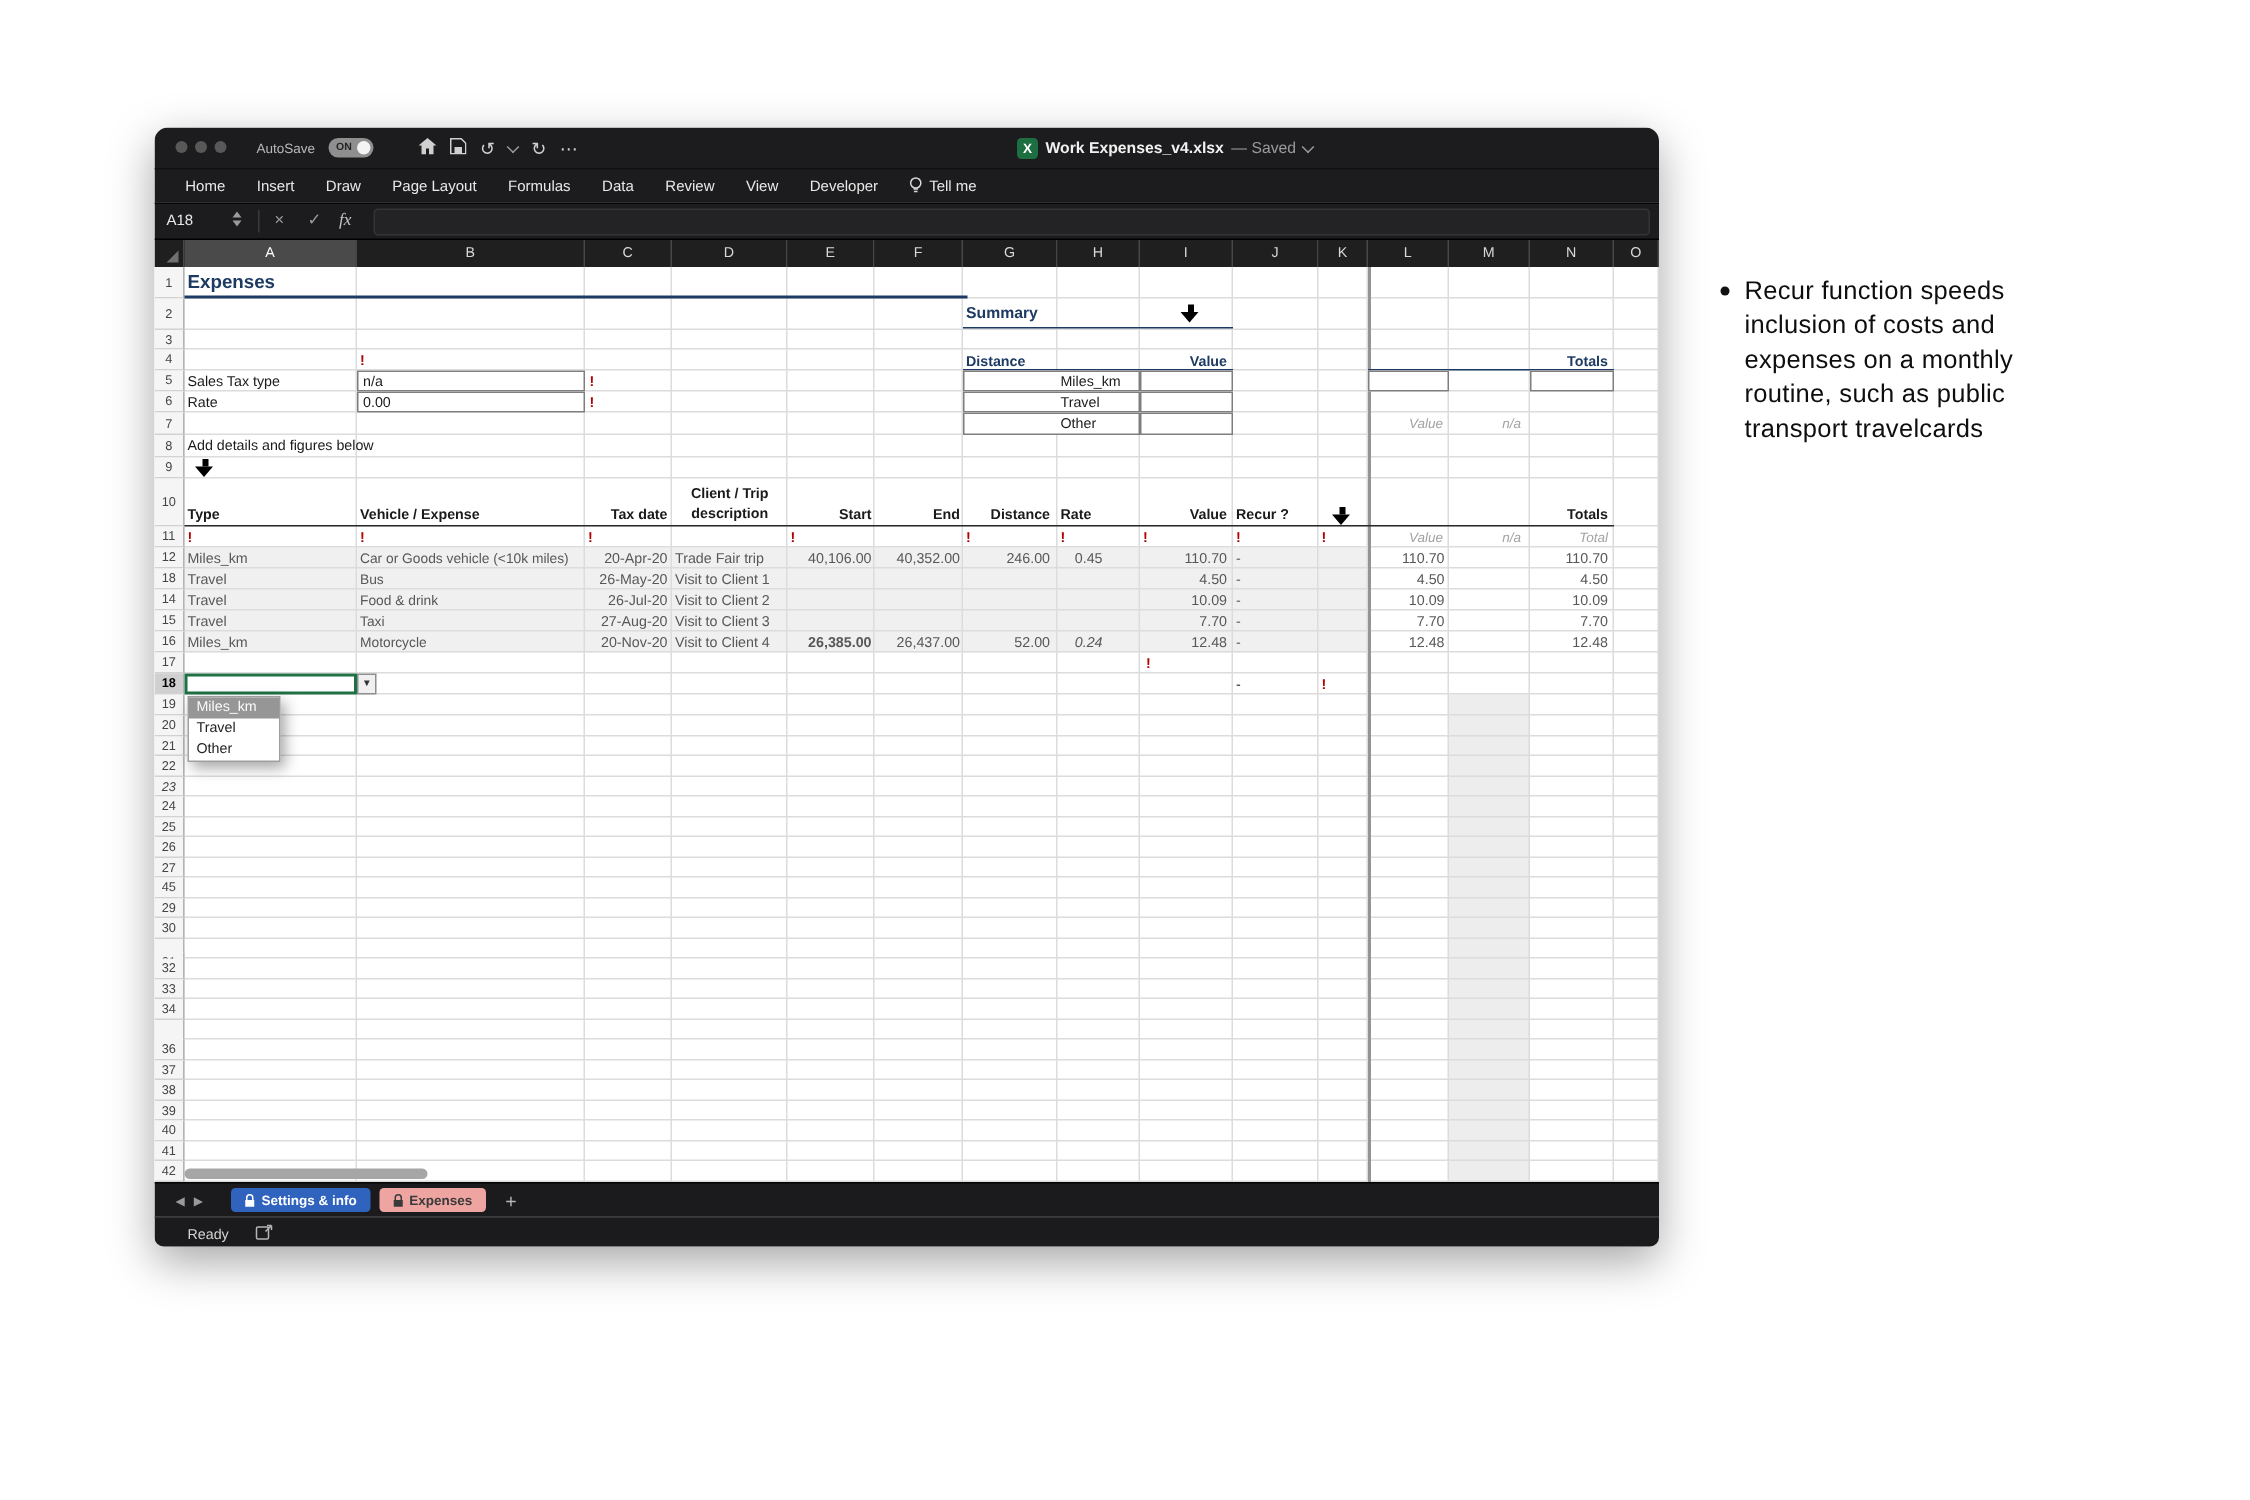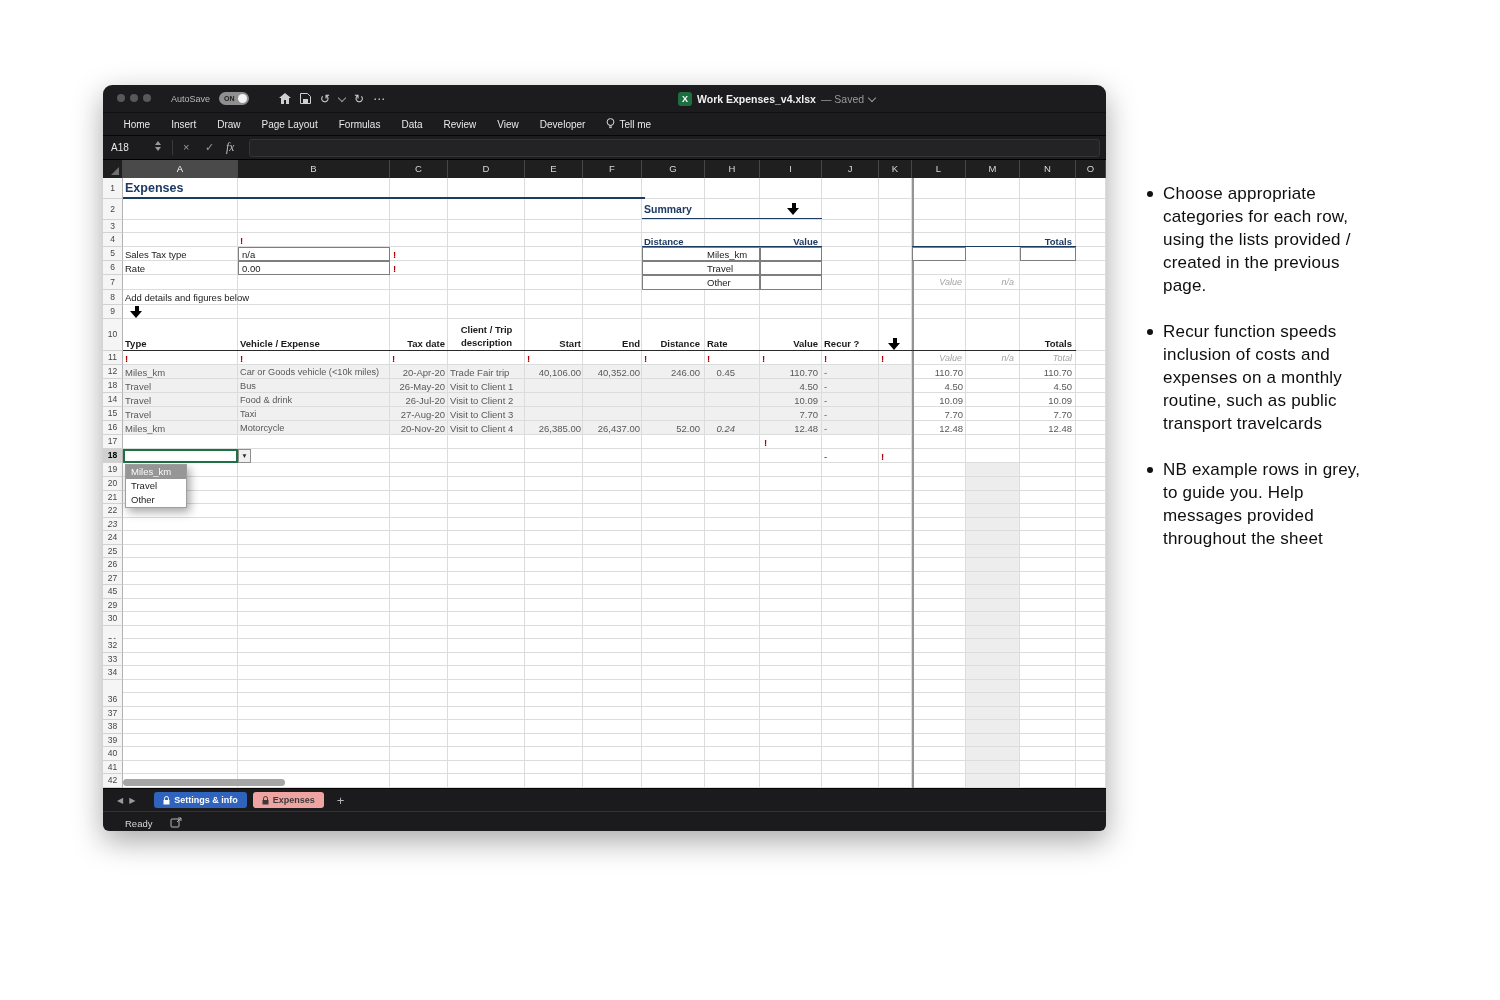--- a/index.html
+++ b/index.html
@@ -402,21 +402,21 @@
         <div class="cell ex r" style="left: 289px; top: 248px; width: 53px;">27-Aug-20</div>
         <div class="cell ex" style="left: 347px; top: 248px; width: 110px;">Visit to Client 3</div>
         <div class="cell ex r" style="left: 659px; top: 248px; width: 56px;">7.70</div>
         <div class="cell ex" style="left: 721px; top: 248px; width: 20px;">-</div>
         <div class="cell ex r" style="left: 811px; top: 248px; width: 49px;">7.70</div>
         <div class="cell ex r" style="left: 919px; top: 248px; width: 50px;">7.70</div>
         <div class="cell ex" style="left: 22px; top: 262px; width: 110px;">Miles_km</div>
         <div class="cell ex" style="left: 137px; top: 262px; width: 149px; font-size: 9.2px; overflow: hidden;">Motorcycle</div>
         <div class="cell ex r" style="left: 289px; top: 262px; width: 53px;">20-Nov-20</div>
         <div class="cell ex" style="left: 347px; top: 262px; width: 110px;">Visit to Client 4</div>
-        <div class="cell ex r" style="left: 424px; top: 262px; width: 54px;">26,385.00</div>
+        <div class="cell ex r" style="left: 424px; top: 262px; width: 54px; font-weight: bold;">26,385.00</div>
         <div class="cell ex r" style="left: 482px; top: 262px; width: 55px;">26,437.00</div>
         <div class="cell ex r" style="left: 541px; top: 262px; width: 56px;">52.00</div>
         <div class="cell ex r" style="left: 604px; top: 262px; width: 28px; font-style: italic;">0.24</div>
         <div class="cell ex r" style="left: 659px; top: 262px; width: 56px;">12.48</div>
         <div class="cell ex" style="left: 721px; top: 262px; width: 20px;">-</div>
         <div class="cell ex r" style="left: 811px; top: 262px; width: 49px;">12.48</div>
         <div class="cell ex r" style="left: 919px; top: 262px; width: 50px;">12.48</div>
       </div>
 
     <div class="selcell" style="left:20px;top:289px;width:115px;height:14px"></div>
@@ -457,16 +457,14 @@
     <span class="stico">
       <svg width="12" height="11" viewBox="0 0 12 11">
           <rect x="1" y="2" width="8" height="8" rx="1" fill="none" stroke="#b5b5b5"></rect>
           <path d="M7 5 L11 1 M11 1 H8 M11 1 V4" stroke="#b5b5b5" fill="none"></path>
         </svg>
     </span>
   </div>
 </div>
 
 <div class="notes">
-  <div class="note">Choose appropriate categories for each row, using the lists provided / created in the previous page.</div>
   <div class="note">Recur function speeds inclusion of costs and expenses on a monthly routine, such as public transport travelcards</div>
-  <div class="note">NB example rows in grey, to guide you. Help messages provided throughout the sheet</div>
 </div>
 
 </body></html>

